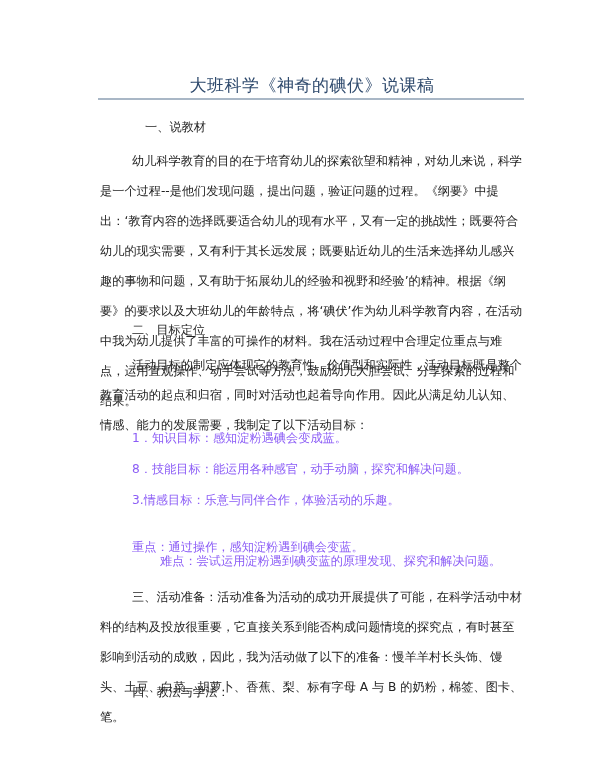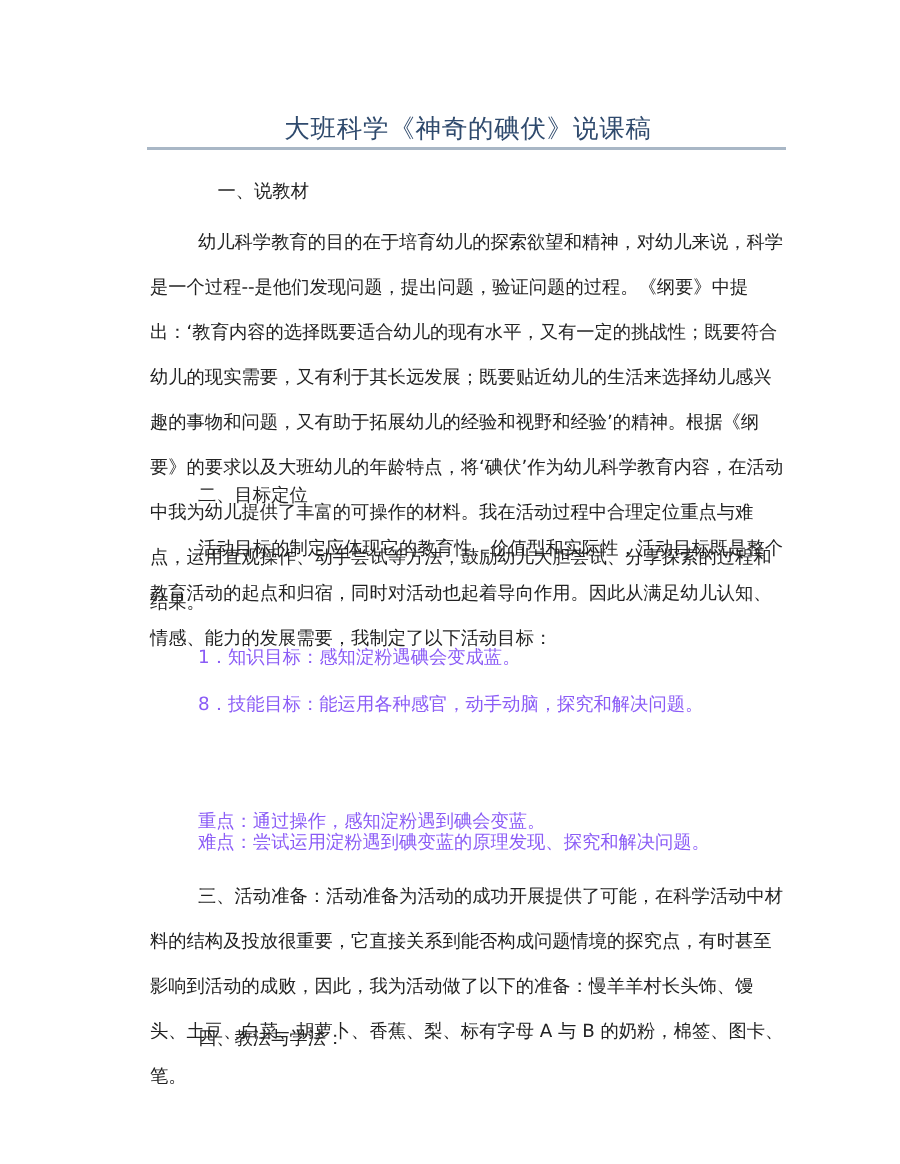--- a/index.html
+++ b/index.html
@@ -22,19 +22,20 @@
   <div class="divider"></div>
 
   <div class="h" style="top:119px;margin-left:13px;">一、说教材</div>
   <div class="p indent" style="top:146px;">幼儿科学教育的目的在于培育幼儿的探索欲望和精神，对幼儿来说，科学是一个过程--是他们发现问题，提出问题，验证问题的过程。《纲要》中提出：‘教育内容的选择既要适合幼儿的现有水平，又有一定的挑战性；既要符合幼儿的现实需要，又有利于其长远发展；既要贴近幼儿的生活来选择幼儿感兴趣的事物和问题，又有助于拓展幼儿的经验和视野和经验’的精神。根据《纲要》的要求以及大班幼儿的年龄特点，将‘碘伏’作为幼儿科学教育内容，在活动中我为幼儿提供了丰富的可操作的材料。我在活动过程中合理定位重点与难点，运用直观操作、动手尝试等方法，鼓励幼儿大胆尝试、分享探索的过程和结果。</div>
 
   <div class="h" style="top:322px;text-align:center;">二、目标定位</div>
   <div class="p indent" style="top:350px;">活动目标的制定应体现它的教育性、价值型和实际性，活动目标既是整个教育活动的起点和归宿，同时对活动也起着导向作用。因此从满足幼儿认知、情感、能力的发展需要，我制定了以下活动目标：</div>
 
   <div class="li" style="top:430px;">1．知识目标：感知淀粉遇碘会变成蓝。</div>
   <div class="li" style="top:461px;">8．技能目标：能运用各种感官，动手动脑，探究和解决问题。</div>
+  <div class="li" style="top:492px;">3.情感目标：乐意与同伴合作，体验活动的乐趣。</div>
   <div class="li" style="top:523px;margin-top:16px;">重点：通过操作，感知淀粉遇到碘会变蓝。</div>
-  <div class="li" style="top:553px;">难点：尝试运用淀粉遇到碘变蓝的原理发现、探究和解决问题。</div>
+  <div class="li" style="top:553px;margin-left:28px;">难点：尝试运用淀粉遇到碘变蓝的原理发现、探究和解决问题。</div>
 
   <div class="p indent" style="top:582px;">三、活动准备：活动准备为活动的成功开展提供了可能，在科学活动中材料的结构及投放很重要，它直接关系到能否构成问题情境的探究点，有时甚至影响到活动的成败，因此，我为活动做了以下的准备：慢羊羊村长头饰、馒头、土豆、白菜、胡萝卜、香蕉、梨、标有字母 A 与 B 的奶粉，棉签、图卡、笔。</div>
 
   <div class="h" style="top:684px;">四、教法与学法：</div>
 </div>
 
 </body></html>

